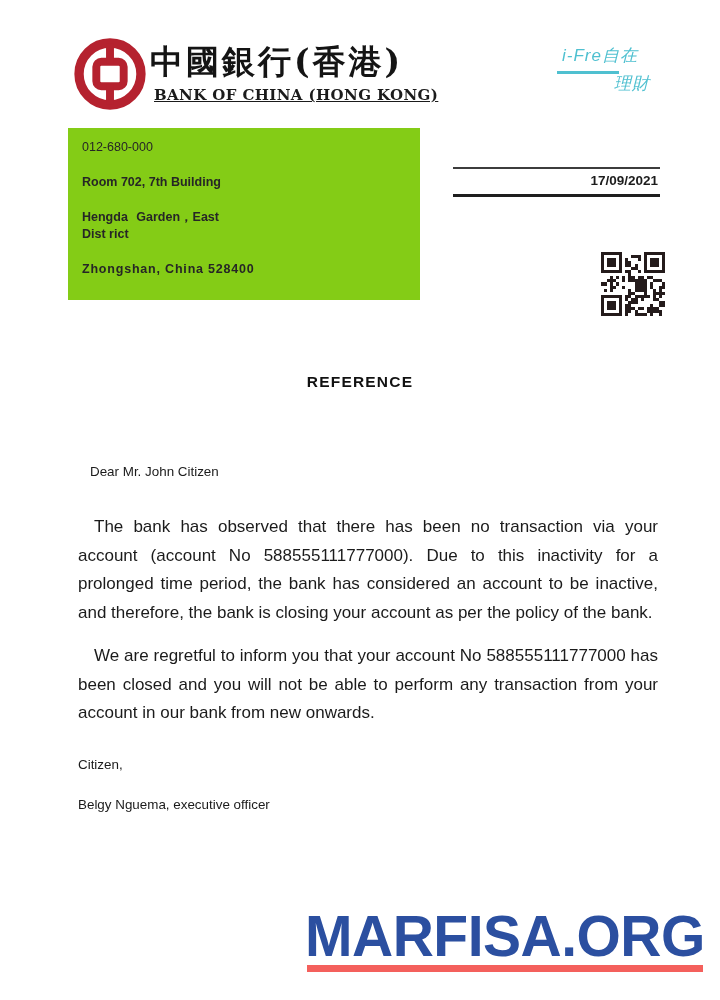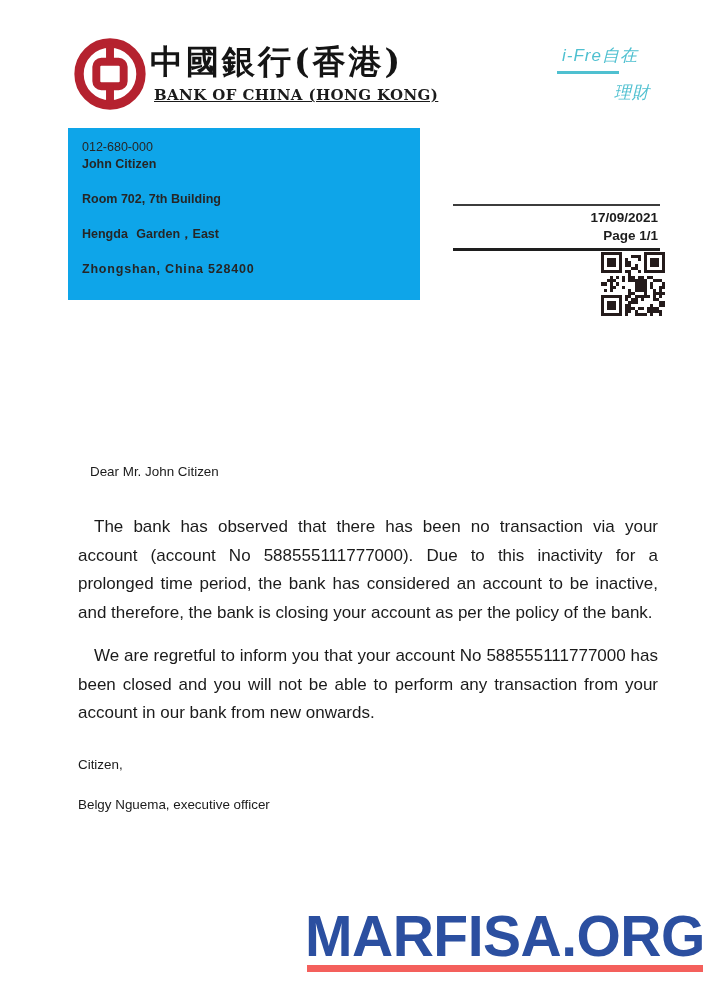--- a/index.html
+++ b/index.html
@@ -23,40 +23,40 @@
     font-family:"DejaVu Serif", serif; font-weight:600;
     font-size:15px; letter-spacing:0.4px; color:#1b1b1b; white-space:nowrap;text-decoration:underline;
   }
   .ifree {
     position:absolute; left:562px; top:46px; width:130px;
     color:#4fc0d0; font-style:italic; font-weight:normal; font-size:17px;
     line-height:20px;
   }
   .ifree-line1 { display:block; white-space:nowrap; letter-spacing:1px; }
   .ifree-underline { position:absolute; left:-5px; top:25px; width:62px; height:2.5px; background:#4fc0d0; }
-  .ifree-line2 { display:block; margin-left:52px; margin-top:17px; white-space:nowrap; letter-spacing:1px; }
+  .ifree-line2 { display:block; margin-left:52px; margin-top:8px; white-space:nowrap; letter-spacing:1px; }
 
   
   .addr {
     position:absolute; left:68px; top:128px; width:352px; height:172px;
-    background:#0ea5e9; padding:11px 14px;
+    background:#84cc16; padding:11px 14px;
     font-size:12.5px; line-height:17px; color:#262626;
   }
   .addr div { white-space:nowrap; }
   .b { font-weight:bold; }
   .gap18 { height:18px; }
   .addr-wide { word-spacing:5px; }
   .addr-zip { letter-spacing:0.8px; }
 
   
   .dateblock {
     position:absolute; left:453px; top:167px; width:207px;
     border-top:2px solid #3c3c3c; border-bottom:3px solid #1e1e1e;
     padding:3px 2px 4px 0; text-align:right;
-    font-weight:bold; font-size:13.5px; line-height:17.5px; color:#1c1c1c;margin-top:37px;
+    font-weight:bold; font-size:13.5px; line-height:17.5px; color:#1c1c1c;
   }
 
   
   .qr { position:absolute; left:600px; top:252px; width:66px; height:64px; }
   .qr svg { width:100%; height:100%; display:block; }
 
   
   .title {
     position:absolute; left:0; top:373px; width:720px; text-align:center;
     font-size:15.5px; font-weight:bold; letter-spacing:1.2px; color:#111;
@@ -100,32 +100,31 @@
   <div class="bank-en">BANK OF CHINA (HONG KONG)</div>
 
   <div class="ifree">
     <span class="ifree-line1">i-Fre自在</span>
     <span class="ifree-underline"></span>
     <span class="ifree-line2">理財</span>
   </div>
 
   <div class="addr">
     <div>012-680-000</div>
-    <div class="b">John Citizen</div>
     <div class="gap18"></div>
     <div class="b">Room 702, 7th Building</div>
     <div class="gap18"></div>
     <div class="b addr-wide">Hengda Garden，East</div>
+    <div class="b">Dist rict</div>
     <div class="gap18"></div>
     <div class="b addr-zip">Zhongshan, China 528400</div>
   </div>
 
   <div class="dateblock">
     <div>17/09/2021</div>
-    <div>Page 1/1</div>
   </div>
 
   <div class="qr">
       <svg viewBox="0 0 21 21" shape-rendering="crispEdges">
         <rect x="0" y="0" width="21" height="21" fill="#ffffff"></rect>
         <rect x="10" y="1" width="1" height="1" fill="#241b1b"></rect>
         <rect x="11" y="1" width="1" height="1" fill="#241b1b"></rect>
         <rect x="12" y="1" width="1" height="1" fill="#241b1b"></rect>
         <rect x="8" y="2" width="1" height="1" fill="#241b1b"></rect>
         <rect x="12" y="2" width="1" height="1" fill="#241b1b"></rect>
@@ -252,20 +251,21 @@
         <rect x="2" y="2" width="3" height="3" fill="#241b1b"></rect>
         <rect x="14" y="0" width="7" height="7" fill="#241b1b"></rect>
         <rect x="15" y="1" width="5" height="5" fill="#ffffff"></rect>
         <rect x="16" y="2" width="3" height="3" fill="#241b1b"></rect>
         <rect x="0" y="14" width="7" height="7" fill="#241b1b"></rect>
         <rect x="1" y="15" width="5" height="5" fill="#ffffff"></rect>
         <rect x="2" y="16" width="3" height="3" fill="#241b1b"></rect>
       </svg>
     </div>
 
+  <div class="title">REFERENCE</div>
   <div class="salutation">Dear Mr. John Citizen</div>
   <div class="para p1">The bank has observed that there has been no transaction via your account (account No 588555111777000). Due to this inactivity for a prolonged time period, the bank has considered an account to be inactive, and therefore, the bank is closing your account as per the policy of the bank.</div>
   <div class="para p2">We are regretful to inform you that your account No 588555111777000 has been closed and you will not be able to perform any transaction from your account in our bank from new onwards.</div>
   <div class="regards">Citizen,</div>
   <div class="signature">Belgy Nguema, executive officer</div>
 
   <div class="footer-logo">MARFISA.ORG</div>
   <div class="footer-underline"></div>
 
 </div>

